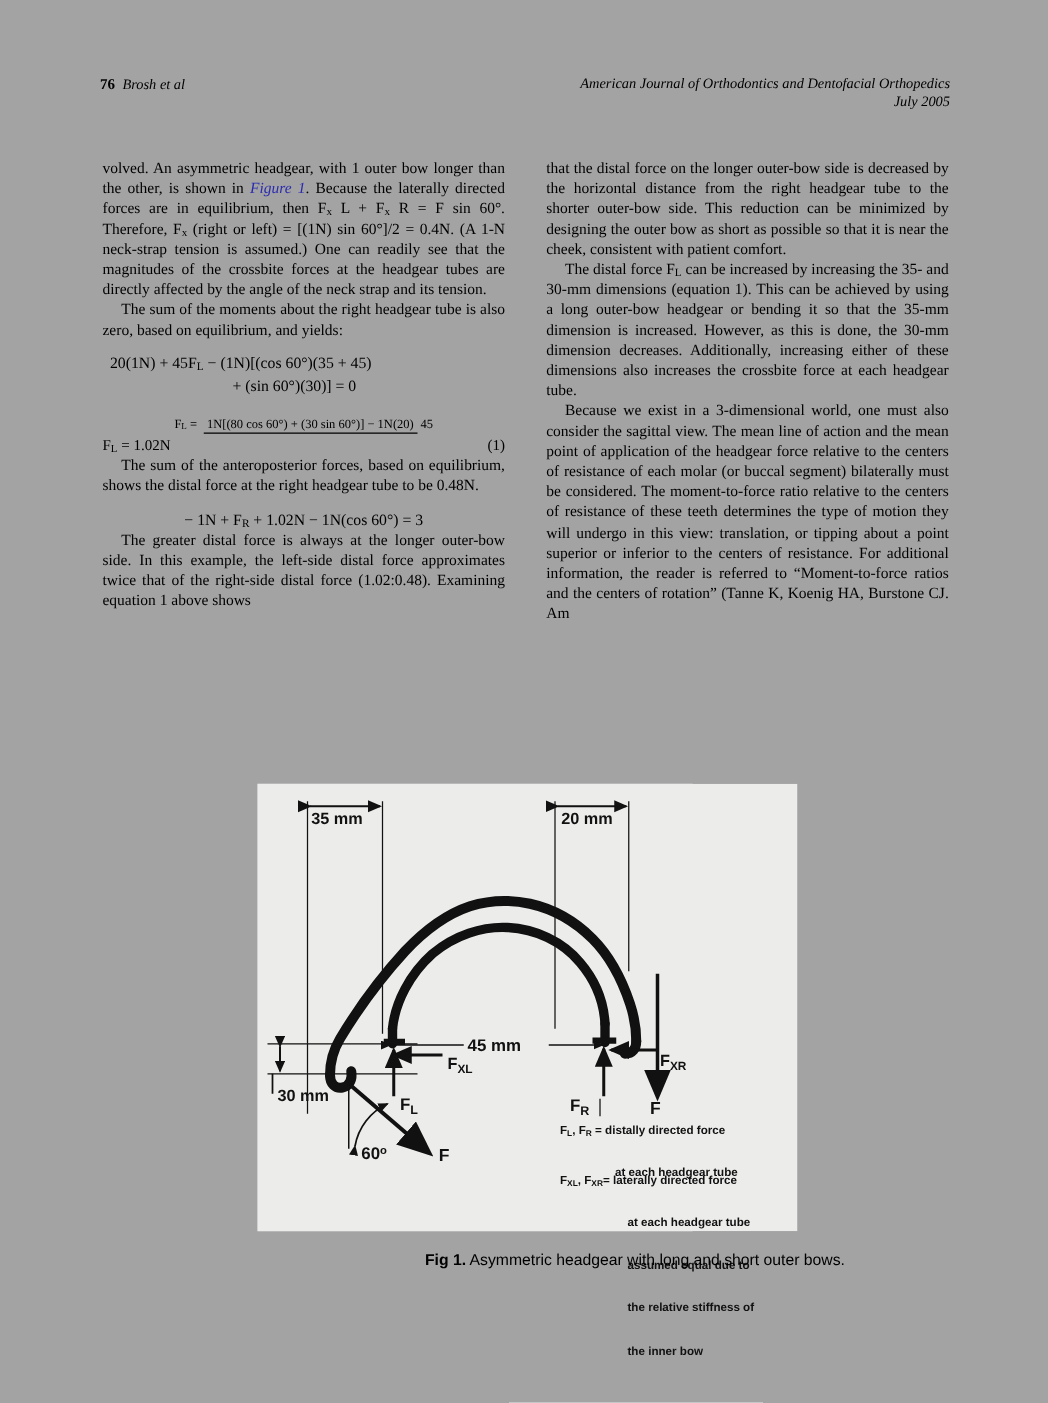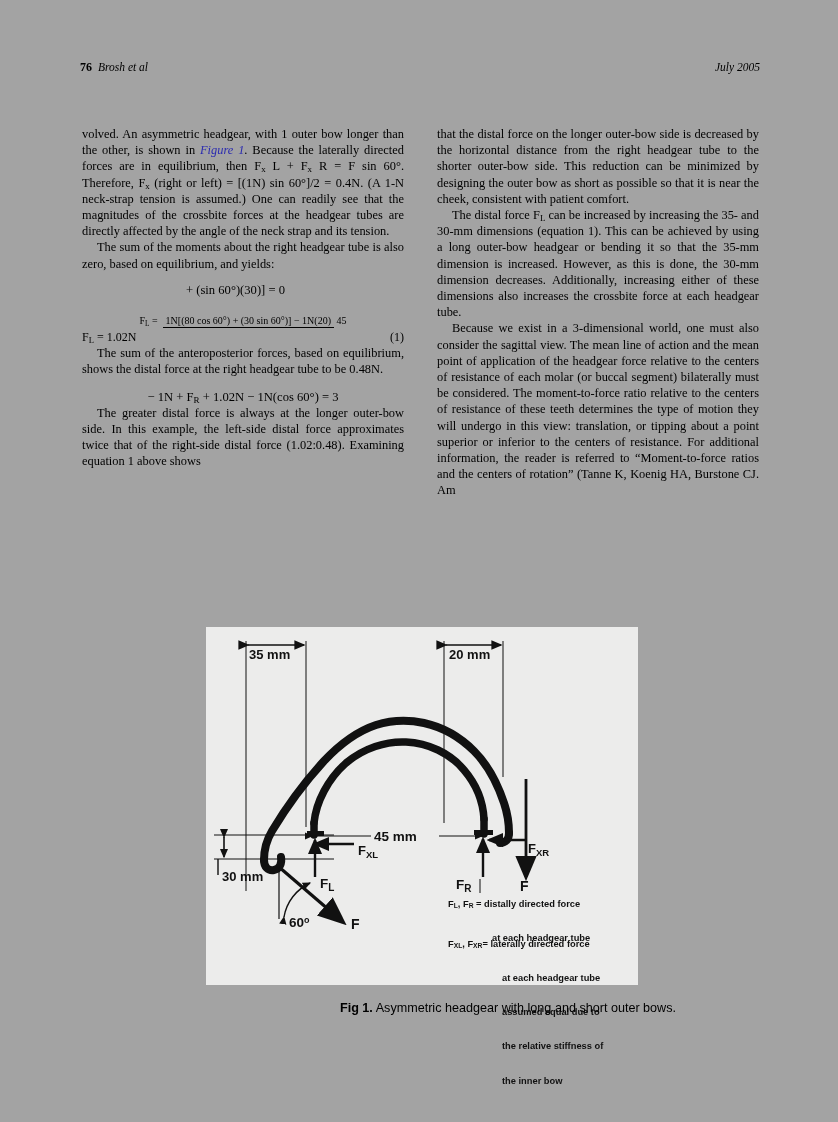--- a/index.html
+++ b/index.html
@@ -179,31 +179,33 @@
 </head>
 <body>
 
 <div class="page">
 
   <div class="runhead">
     <div class="runhead-left">
       <span class="pageno">76</span><span class="authors">Brosh et al</span>
     </div>
     <div class="runhead-right">
+      <div>American Journal of Orthodontics and Dentofacial Orthopedics</div>
       <div>July 2005</div>
     </div>
   </div>
 
   <div class="col left">
 
     <p><span>volved. An asymmetric headgear, with 1 outer bow longer than the other, is shown in </span><span class="lnk">Figure 1</span><span>. Because the laterally directed forces are in equilibrium, then F</span><sub>x</sub><span> L + F</span><sub>x</sub><span> R = F sin 60°. Therefore, F</span><sub>x</sub><span> (right or left) = [(1N) sin 60°]/2 = 0.4N. (A 1-N neck-strap tension is assumed.) One can readily see that the magnitudes of the crossbite forces at the headgear tubes are directly affected by the angle of the neck strap and its tension.</span></p>
 
     <p class="indent">The sum of the moments about the right headgear tube is also zero, based on equilibrium, and yields:</p>
 
     <div class="eqblock">
+      <div class="eq-line l1"><span>20(1N) + 45F</span><sub>L</sub><span> − (1N)[(cos 60°)(35 + 45)</span></div>
       <div class="eq-line l2">+ (sin 60°)(30)] = 0</div>
     </div>
 
     <div class="frac-eq">
       <span class="lhs"><span>F</span><sub>L</sub><span> =</span></span>
       <span class="frac">
         <span class="num">1N[(80 cos 60°) + (30 sin 60°)] − 1N(20)</span>
         <span class="den">45</span>
       </span>
     </div>

